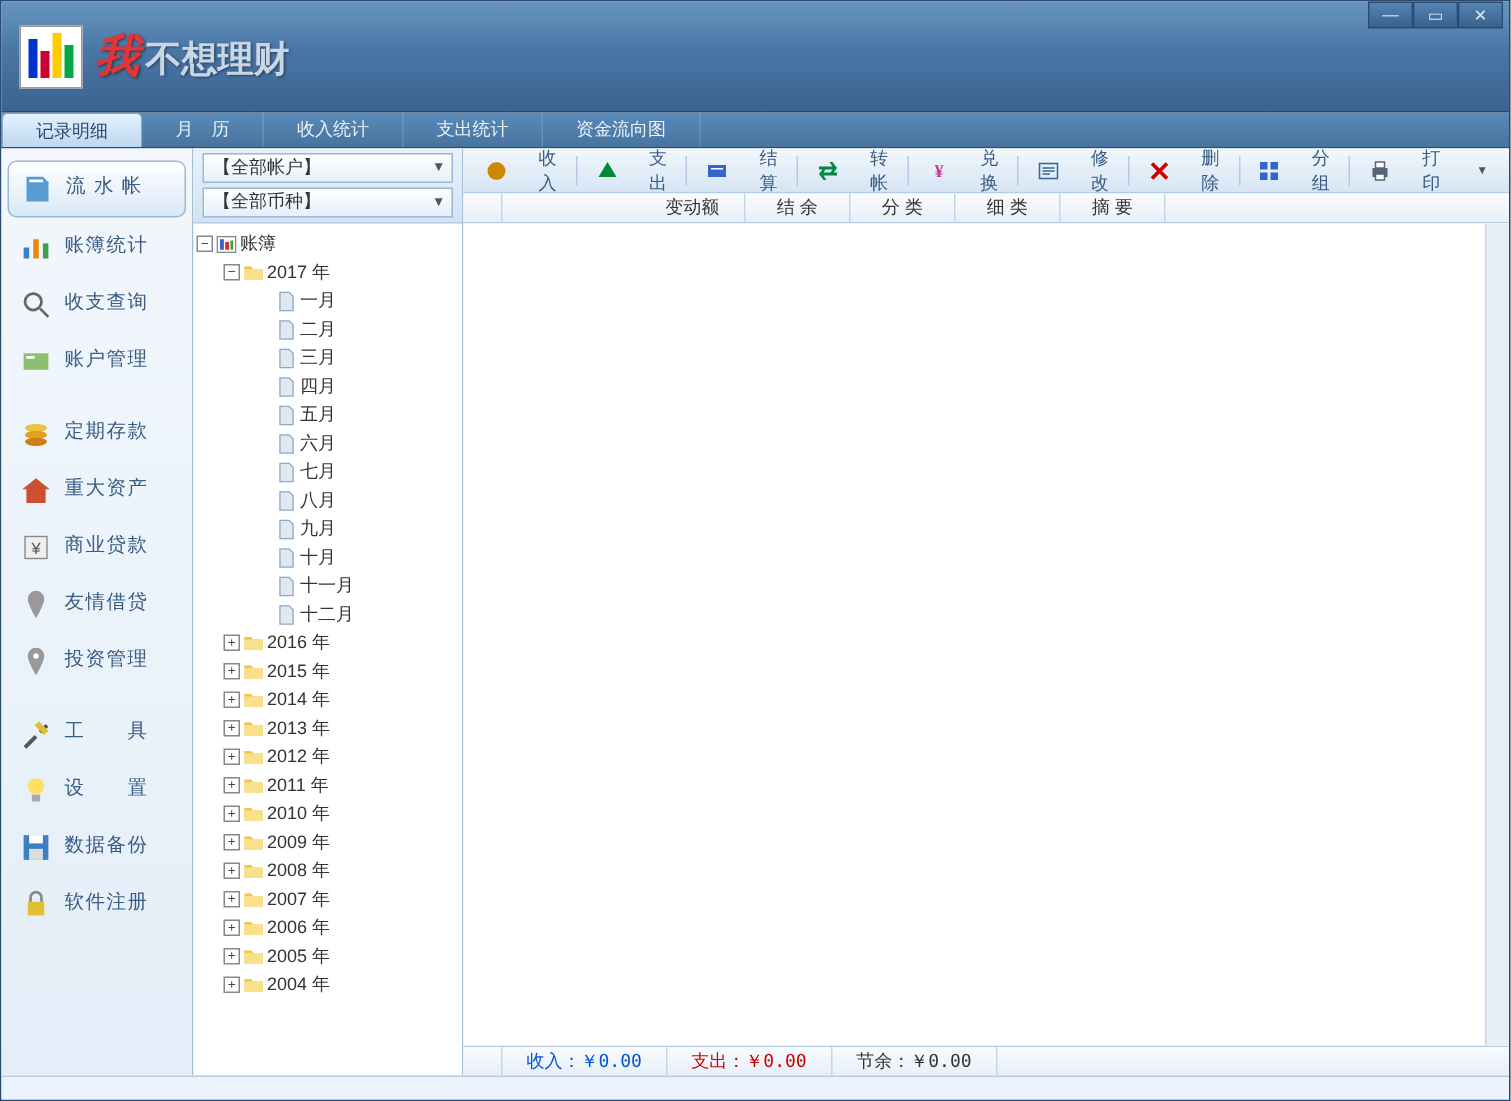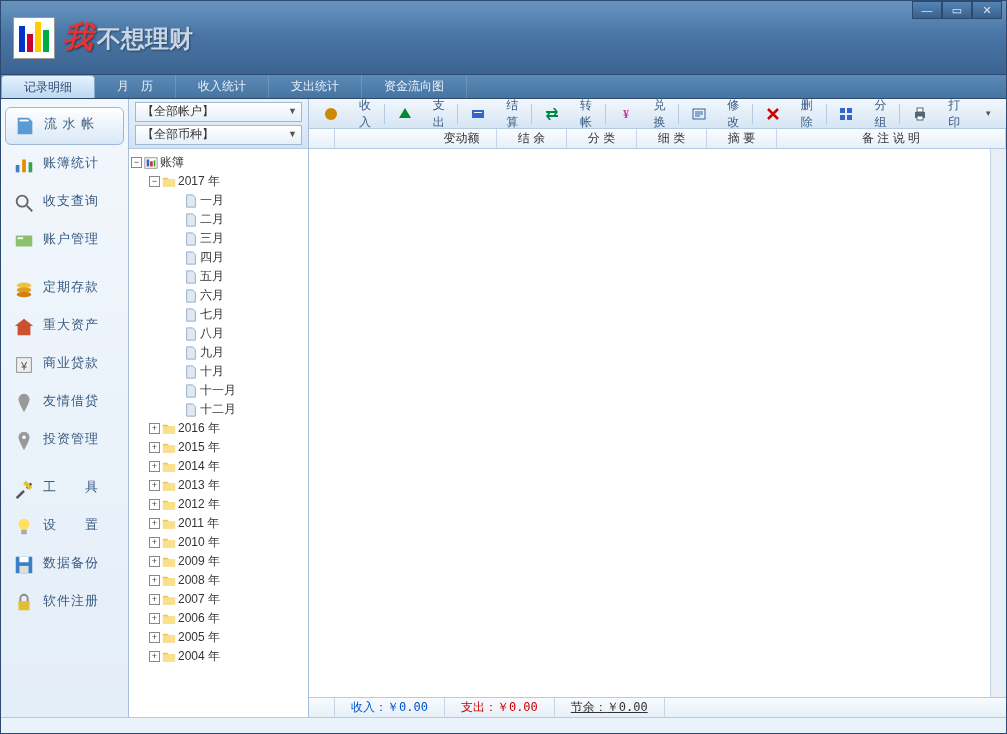--- a/index.html
+++ b/index.html
@@ -196,21 +196,21 @@
 }
 .status-cell {
   height: 100%;
   border-right: 1px solid #c6d6e8;
   display: flex; align-items: center; justify-content: center;
   padding: 0 16px;
   font-family: SimSun, monospace;
 }
 .status-income { color: #0055cc; }
 .status-expense { color: #cc0000; }
-.status-balance { color: #333; text-decoration: underline; }
+.status-balance { color: #333; }
 .bottom-spacer {
   height: 16px; background: #eaf3fb; border-top: 1px solid #b4cbe3;
 }
 </style>
 </head>
 <body>
 
 <div class="window">
 
   <div class="titlebar">
@@ -676,21 +676,20 @@
           </div>
         </div>
       <div class="table-head" id="thead">
           <div class="th" style="width: 26px;"></div>
           <div class="th" style="width: 92px; margin-top: 48px;">日 期</div>
           <div class="th" style="width: 70px;">变动额</div>
           <div class="th" style="width: 70px;">结 余</div>
           <div class="th" style="width: 70px;">分 类</div>
           <div class="th" style="width: 70px;">细 类</div>
           <div class="th" style="width: 70px;">摘 要</div>
-          <div class="th" style="width: 200px; flex: 1 1 0%;">备 注 说 明</div>
         </div>
       <div class="grid-body">
         <div class="scrollbar-v"></div>
       </div>
       <div class="status-bar">
         <div style="width:26px;border-right:1px solid #c6d6e8;height:100%"></div>
         <div class="status-cell status-income">
           <span>收入：</span>
             <span>￥0.00</span>
         </div>

